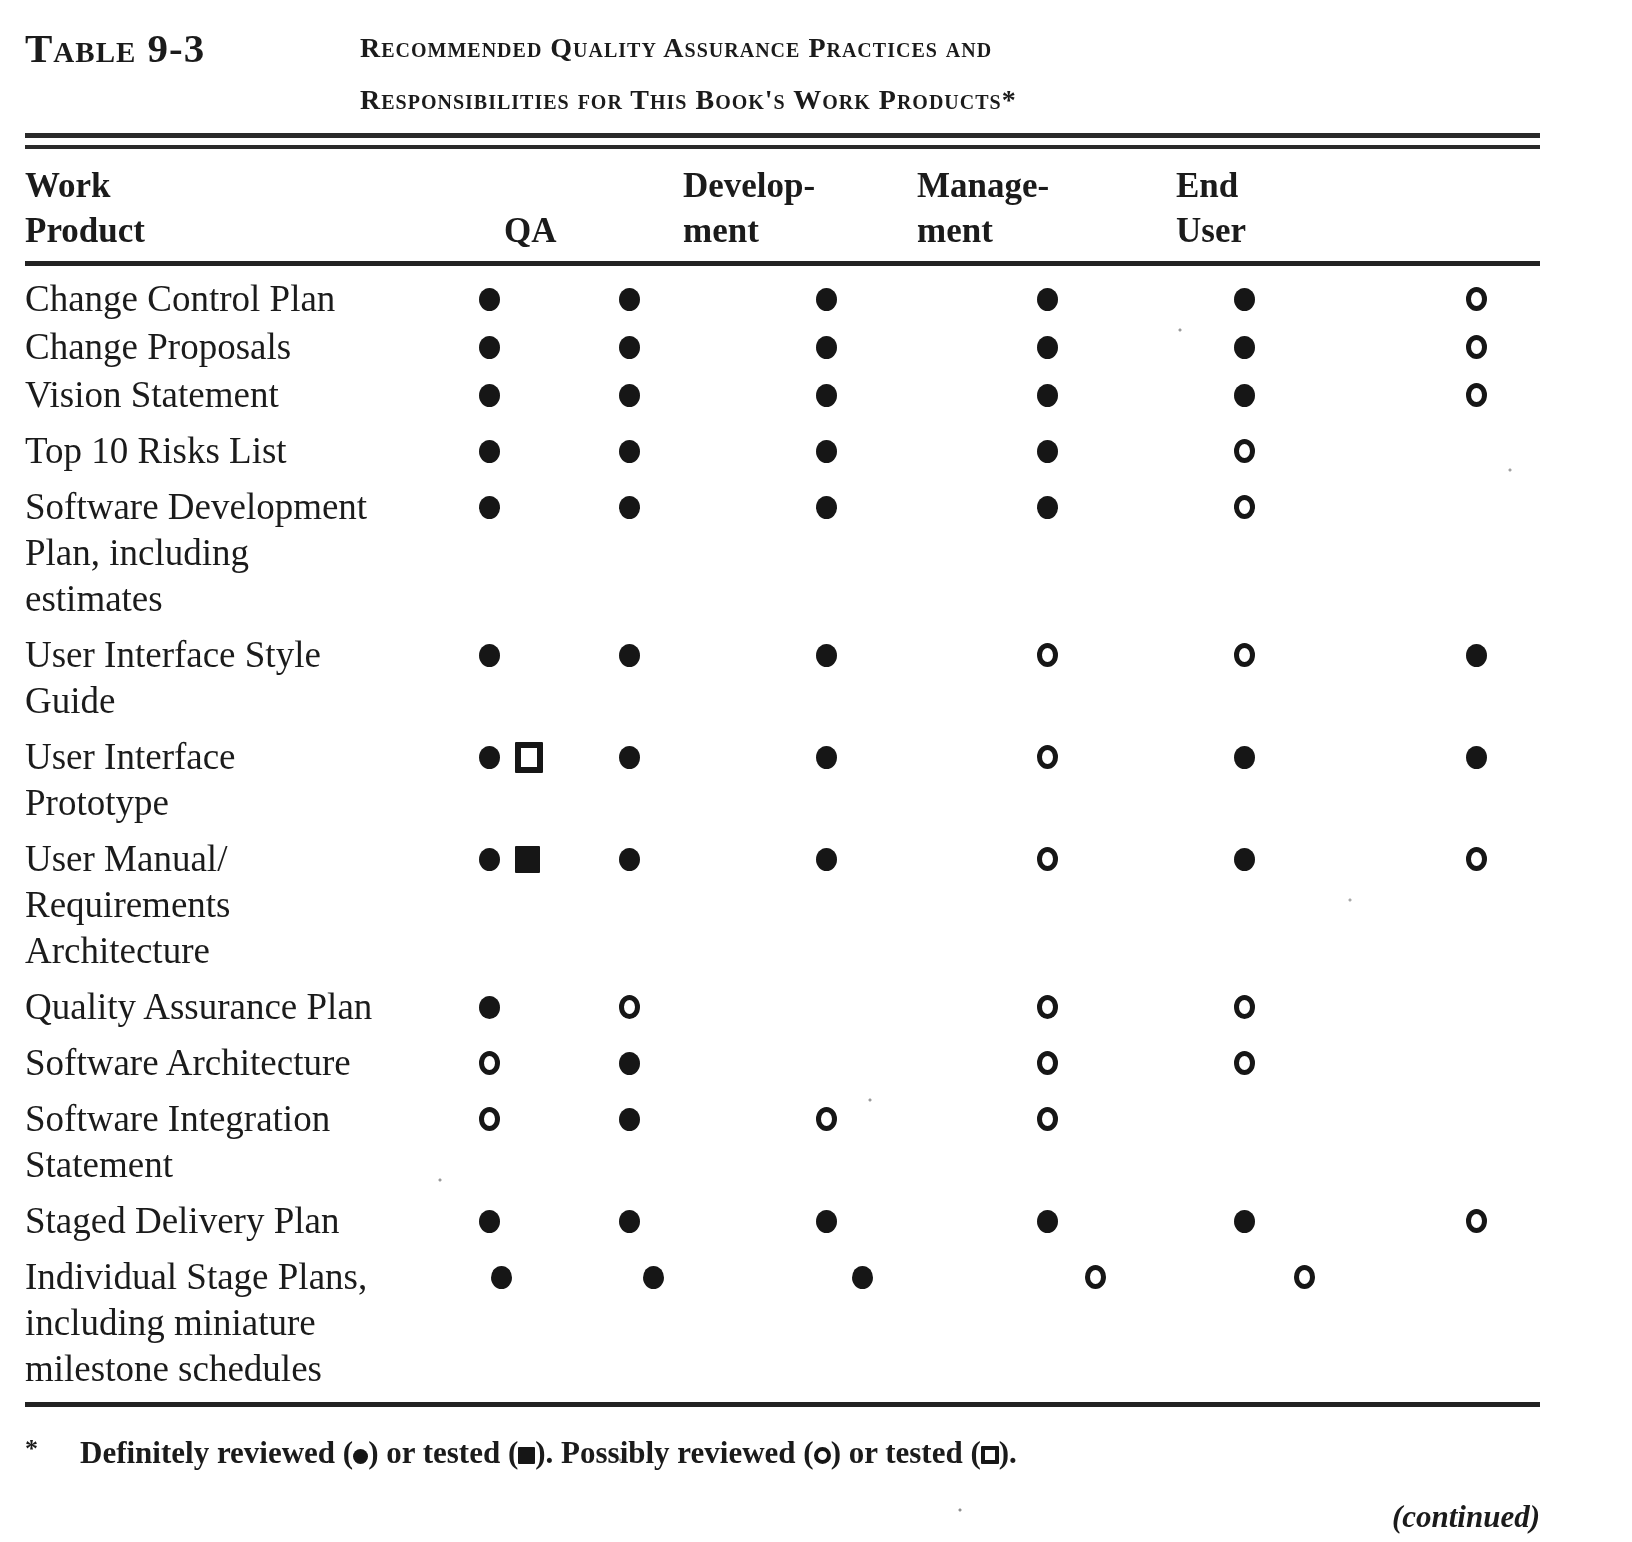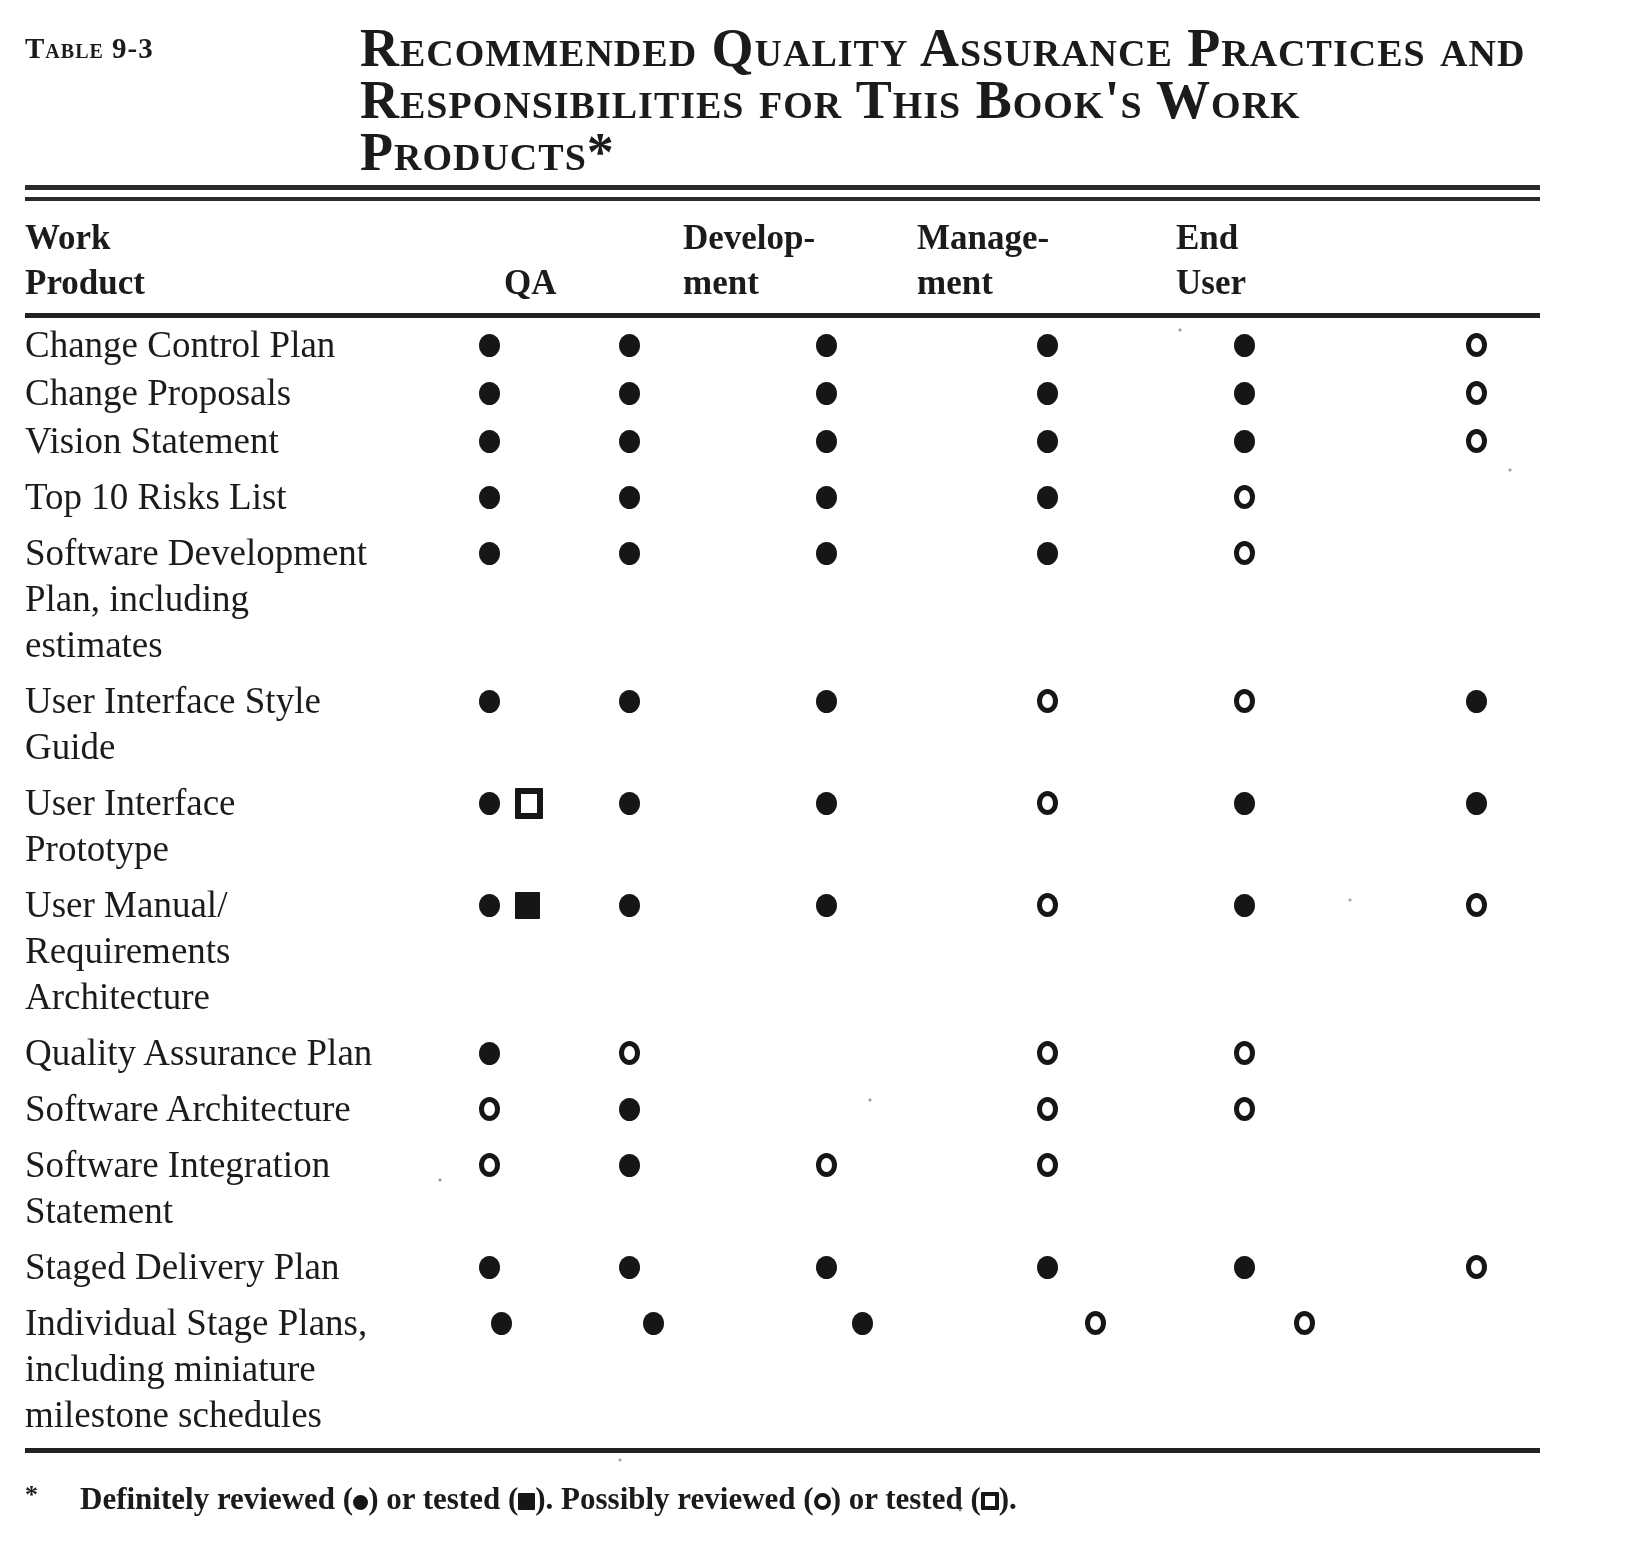--- a/index.html
+++ b/index.html
@@ -20,26 +20,26 @@
     font-family:"Liberation Serif","DejaVu Serif",serif;
     color:#1b1b1b;
     overflow:hidden;
   }
   .content { width:1515px; }
 
   
   .title-block { display:flex; }
   .table-label {
     width:335px;
-    font-size:29px; font-weight:bold; font-variant:small-caps;
+    font-size:41px; font-weight:bold; font-variant:small-caps;
     line-height:52px; letter-spacing:1px;
   }
   .table-title {
     flex:1;
-    font-size:54px; font-weight:bold; font-variant:small-caps;
+    font-size:28px; font-weight:bold; font-variant:small-caps;
     line-height:52px; letter-spacing:1px;
   }
 
   
   .double-rule {
     width:1515px; height:7px; margin-top:7px;
     border-top:5px solid #2a2a2a; border-bottom:4px solid #2a2a2a;
   }
   .header-rule { width:1515px; border-top:5px solid #222; }
   .bottom-rule { width:1515px; border-top:5px solid #222; margin-top:10px; }
@@ -52,21 +52,21 @@
   }
 
   
   .col-headers { align-items:end; padding:14px 0 8px 0;gap:44px; }
   .col-headers .hcell {
     font-size:35px; font-weight:bold; line-height:45px;
   }
   .col-headers .hcell:nth-child(7) { padding-left:8px; }
 
   
-  .table-body { margin-top:4px; }
+  .table-body { margin-top:10px; }
   .row { align-items:start; margin-bottom:10px; }
   .row.tight { margin-bottom:2px; }
   .row:last-child { margin-bottom:0;gap:12px; }
   .label-cell { font-size:37px; line-height:46px; }
   .sym-cell {
     display:flex; align-items:center; gap:15px;
     height:46px;
   }
   .row .sym-cell:nth-child(2) { padding-left:19px; }
   .row .sym-cell:nth-child(3) { padding-left:24px; }

